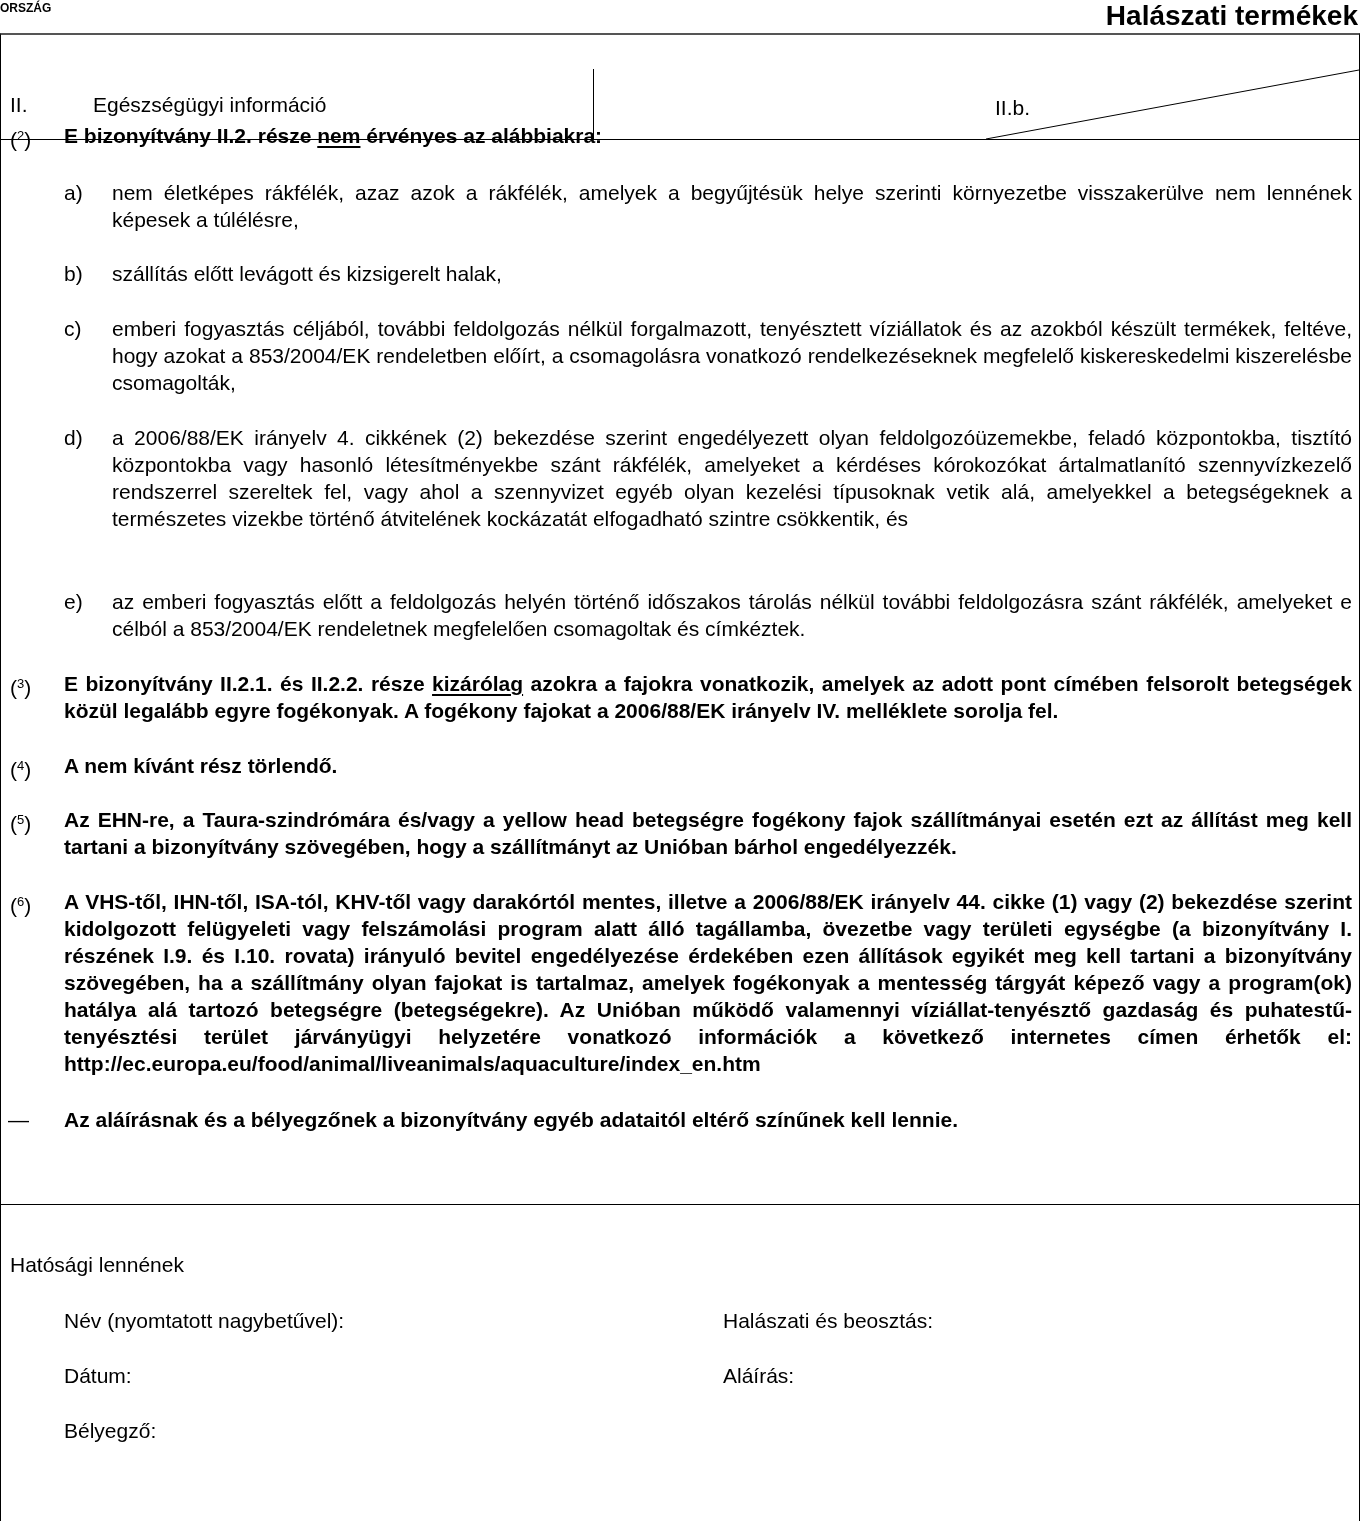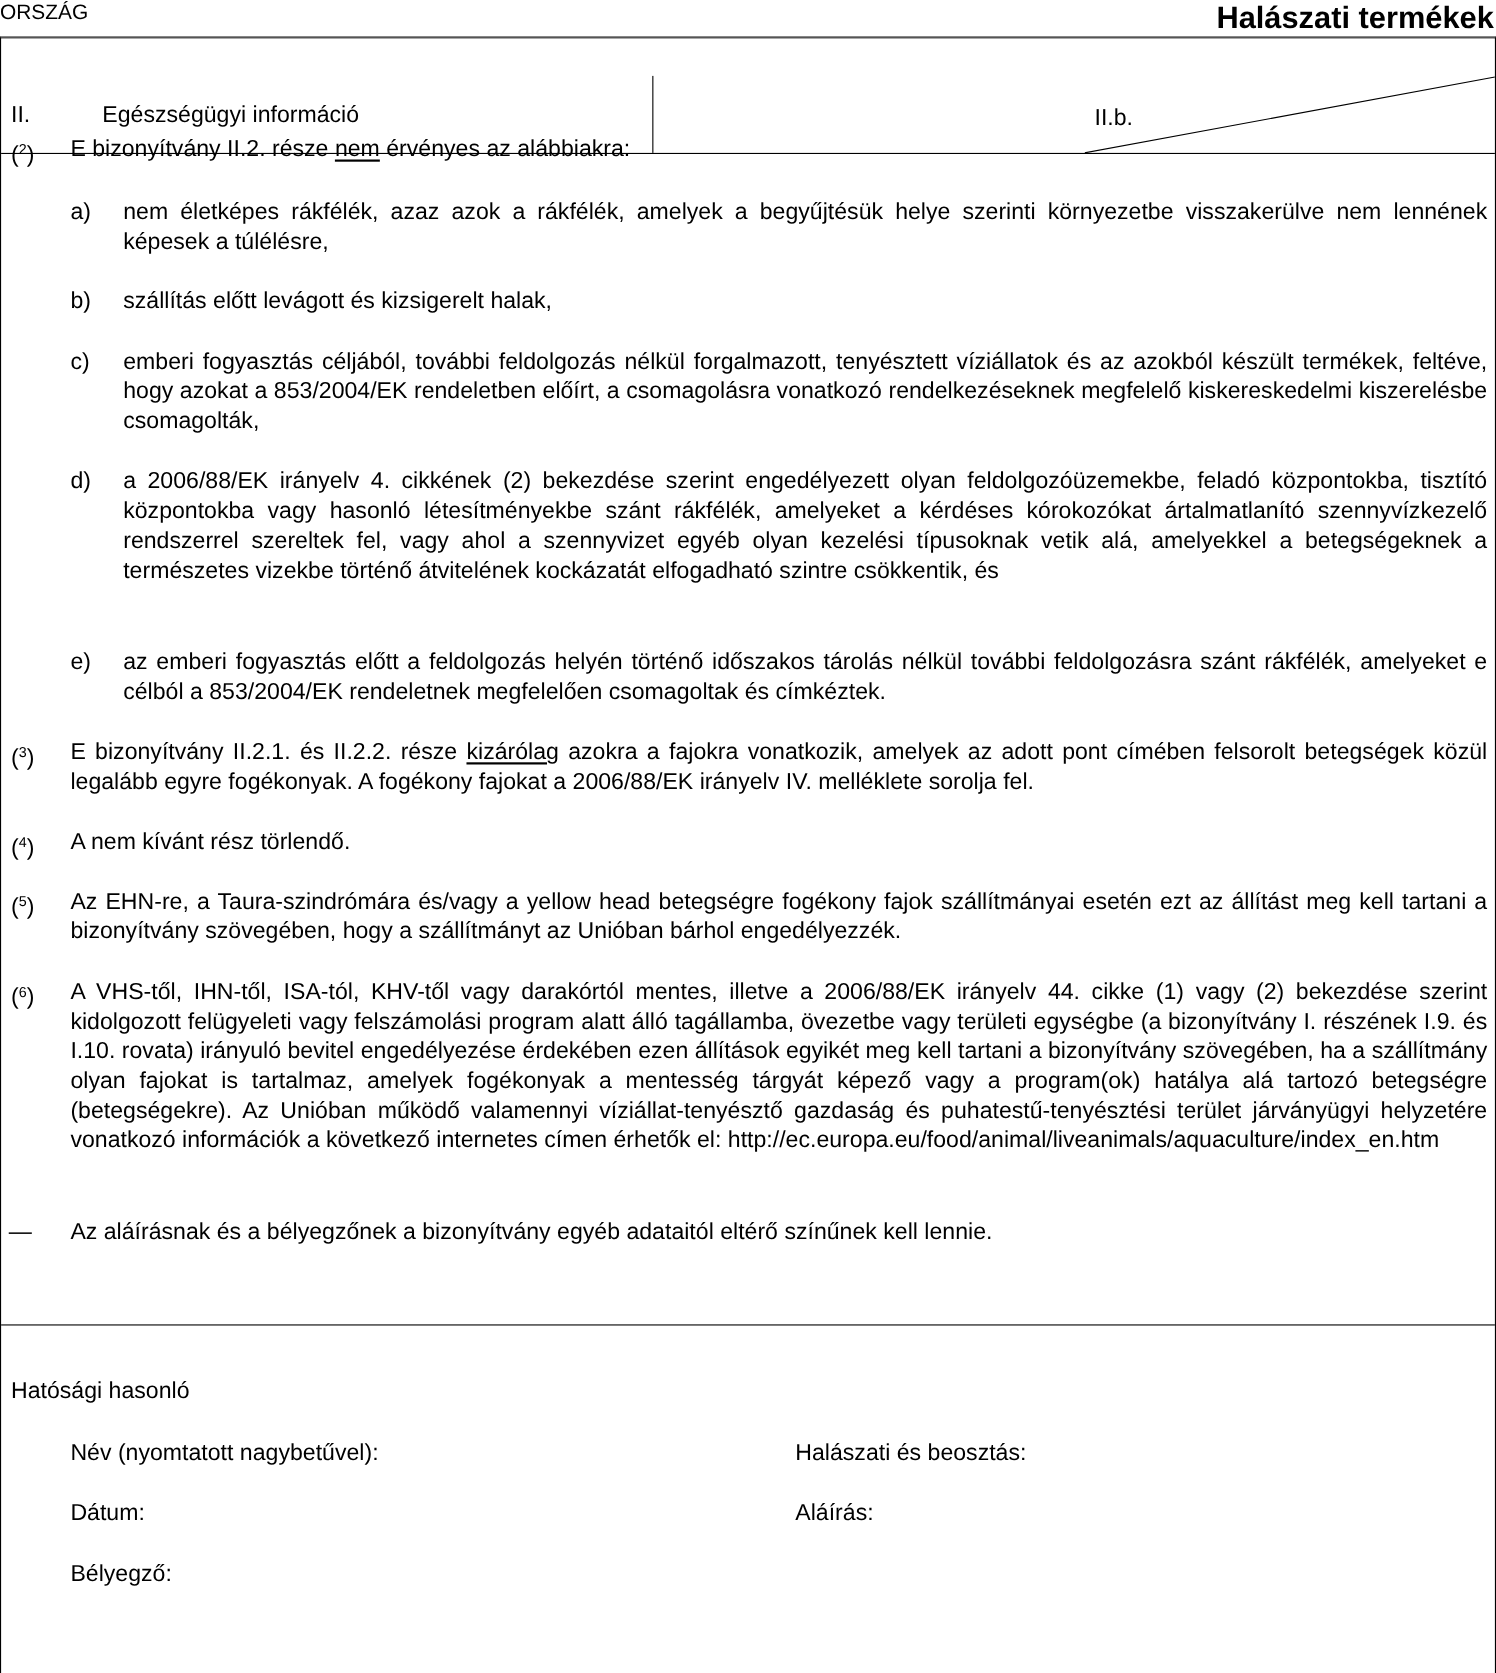--- a/index.html
+++ b/index.html
@@ -1,21 +1,21 @@
 <!DOCTYPE html>
 <html><head>
 <meta charset="utf-8">
 <style>
   html, body { margin: 0; padding: 0; background: #ffffff; }
   body {
     width: 1360px; height: 1521px; position: relative; overflow: hidden;
     font-family: "Liberation Sans", sans-serif; color: #000; font-size: 21px;
   }
   .topbar { position: absolute; left: 0; top: 0; width: 1360px; height: 30px; }
-  .country { position: absolute; left: 0; top: 1px; font-weight: normal; font-size: 19px; }
+  .country { position: absolute; left: 0; top: 1px; font-weight: bold; font-size: 12px; }
   .product { position: absolute; right: 2px; top: 0px; font-weight: bold; font-size: 28px; }
 
   .frame {
     position: absolute; left: 0; top: 33px; width: 1358px; height: 1486px;
     border: 1px solid #000; border-top: 2px solid #555;
   }
   .hdr { position: absolute; left: 0; top: 0; width: 1358px; height: 70px; border-bottom: 1px solid #000; margin-top: 34px; }
   .hdr-cell { position: absolute; top: 0; height: 70px; }
   .hdr-c1 { left: 0; width: 592px; border-right: 1px solid #000; }
   .hdr-c2 { left: 593px; width: 391px; border-right: 1px solid #000; }
@@ -24,21 +24,21 @@
   .hdr-title1 { position: absolute; left: 92px; top: 24px; }
   .hdr-num2 { position: absolute; left: 7px; top: 10px; }
   .hdr-title2 { position: absolute; left: 62px; top: 10px; width: 300px; line-height: 27px; }
   .hdr-num3 { position: absolute; left: 9px; top: 27px; text-align: center; }
   .diag { position: absolute; left: 0; top: 0; width: 373px; height: 70px; }
 
   .body-area { position: absolute; left: 0; top: 71px; width: 1358px; }
   .note { position: absolute; left: 0; width: 1358px; line-height: 27px; }
   .note-mark { position: absolute; left: 9px; top: 0; }
   .note-mark sup { font-size: 13px; vertical-align: 7px; }
-  .note-text { position: absolute; left: 63px; width: 1288px; text-align: justify; }
+  .note-text { position: absolute; left: 63px; width: 1288px; text-align: justify; font-weight: bold; }
   .sub { position: absolute; left: 0; width: 1358px; line-height: 27px; }
   .sub-mark { position: absolute; left: 63px; }
   .sub-text { position: absolute; left: 111px; width: 1240px; text-align: justify; text-align-last: left; }
   u { text-decoration: underline; text-underline-offset: 3px; }
 
   .sep { position: absolute; left: 0; top: 1098px; width: 1358px; height: 0; border-top: 1px solid #000; }
   .sig { position: absolute; left: 0; top: 1099px; width: 1358px; height: 387px; }
   .sig-title { position: absolute; left: 9px; top: 48px; }
   .sig-field { position: absolute; }
 </style>
@@ -114,21 +114,21 @@
     </div>
 
     <div class="note" style="top:1000px;">
       <span class="note-mark" style="left:7px;">—</span>
       <span class="note-text">Az aláírásnak és a bélyegzőnek a bizonyítvány egyéb adataitól eltérő színűnek kell lennie.</span>
     </div>
 
     <div class="sep"></div>
 
     <div class="sig">
-      <span class="sig-title">Hatósági hasonló</span>
+      <span class="sig-title">Hatósági lennének</span>
       <span class="sig-field" style="left:63px; top:104px;">Név (nyomtatott nagybetűvel):</span>
       <span class="sig-field" style="left:722px; top:104px;">Halászati és beosztás:</span>
       <span class="sig-field" style="left:63px; top:159px;">Dátum:</span>
       <span class="sig-field" style="left:722px; top:159px;">Aláírás:</span>
       <span class="sig-field" style="left:63px; top:214px;">Bélyegző:</span>
     </div>
 
   </div>
 </div>
 

